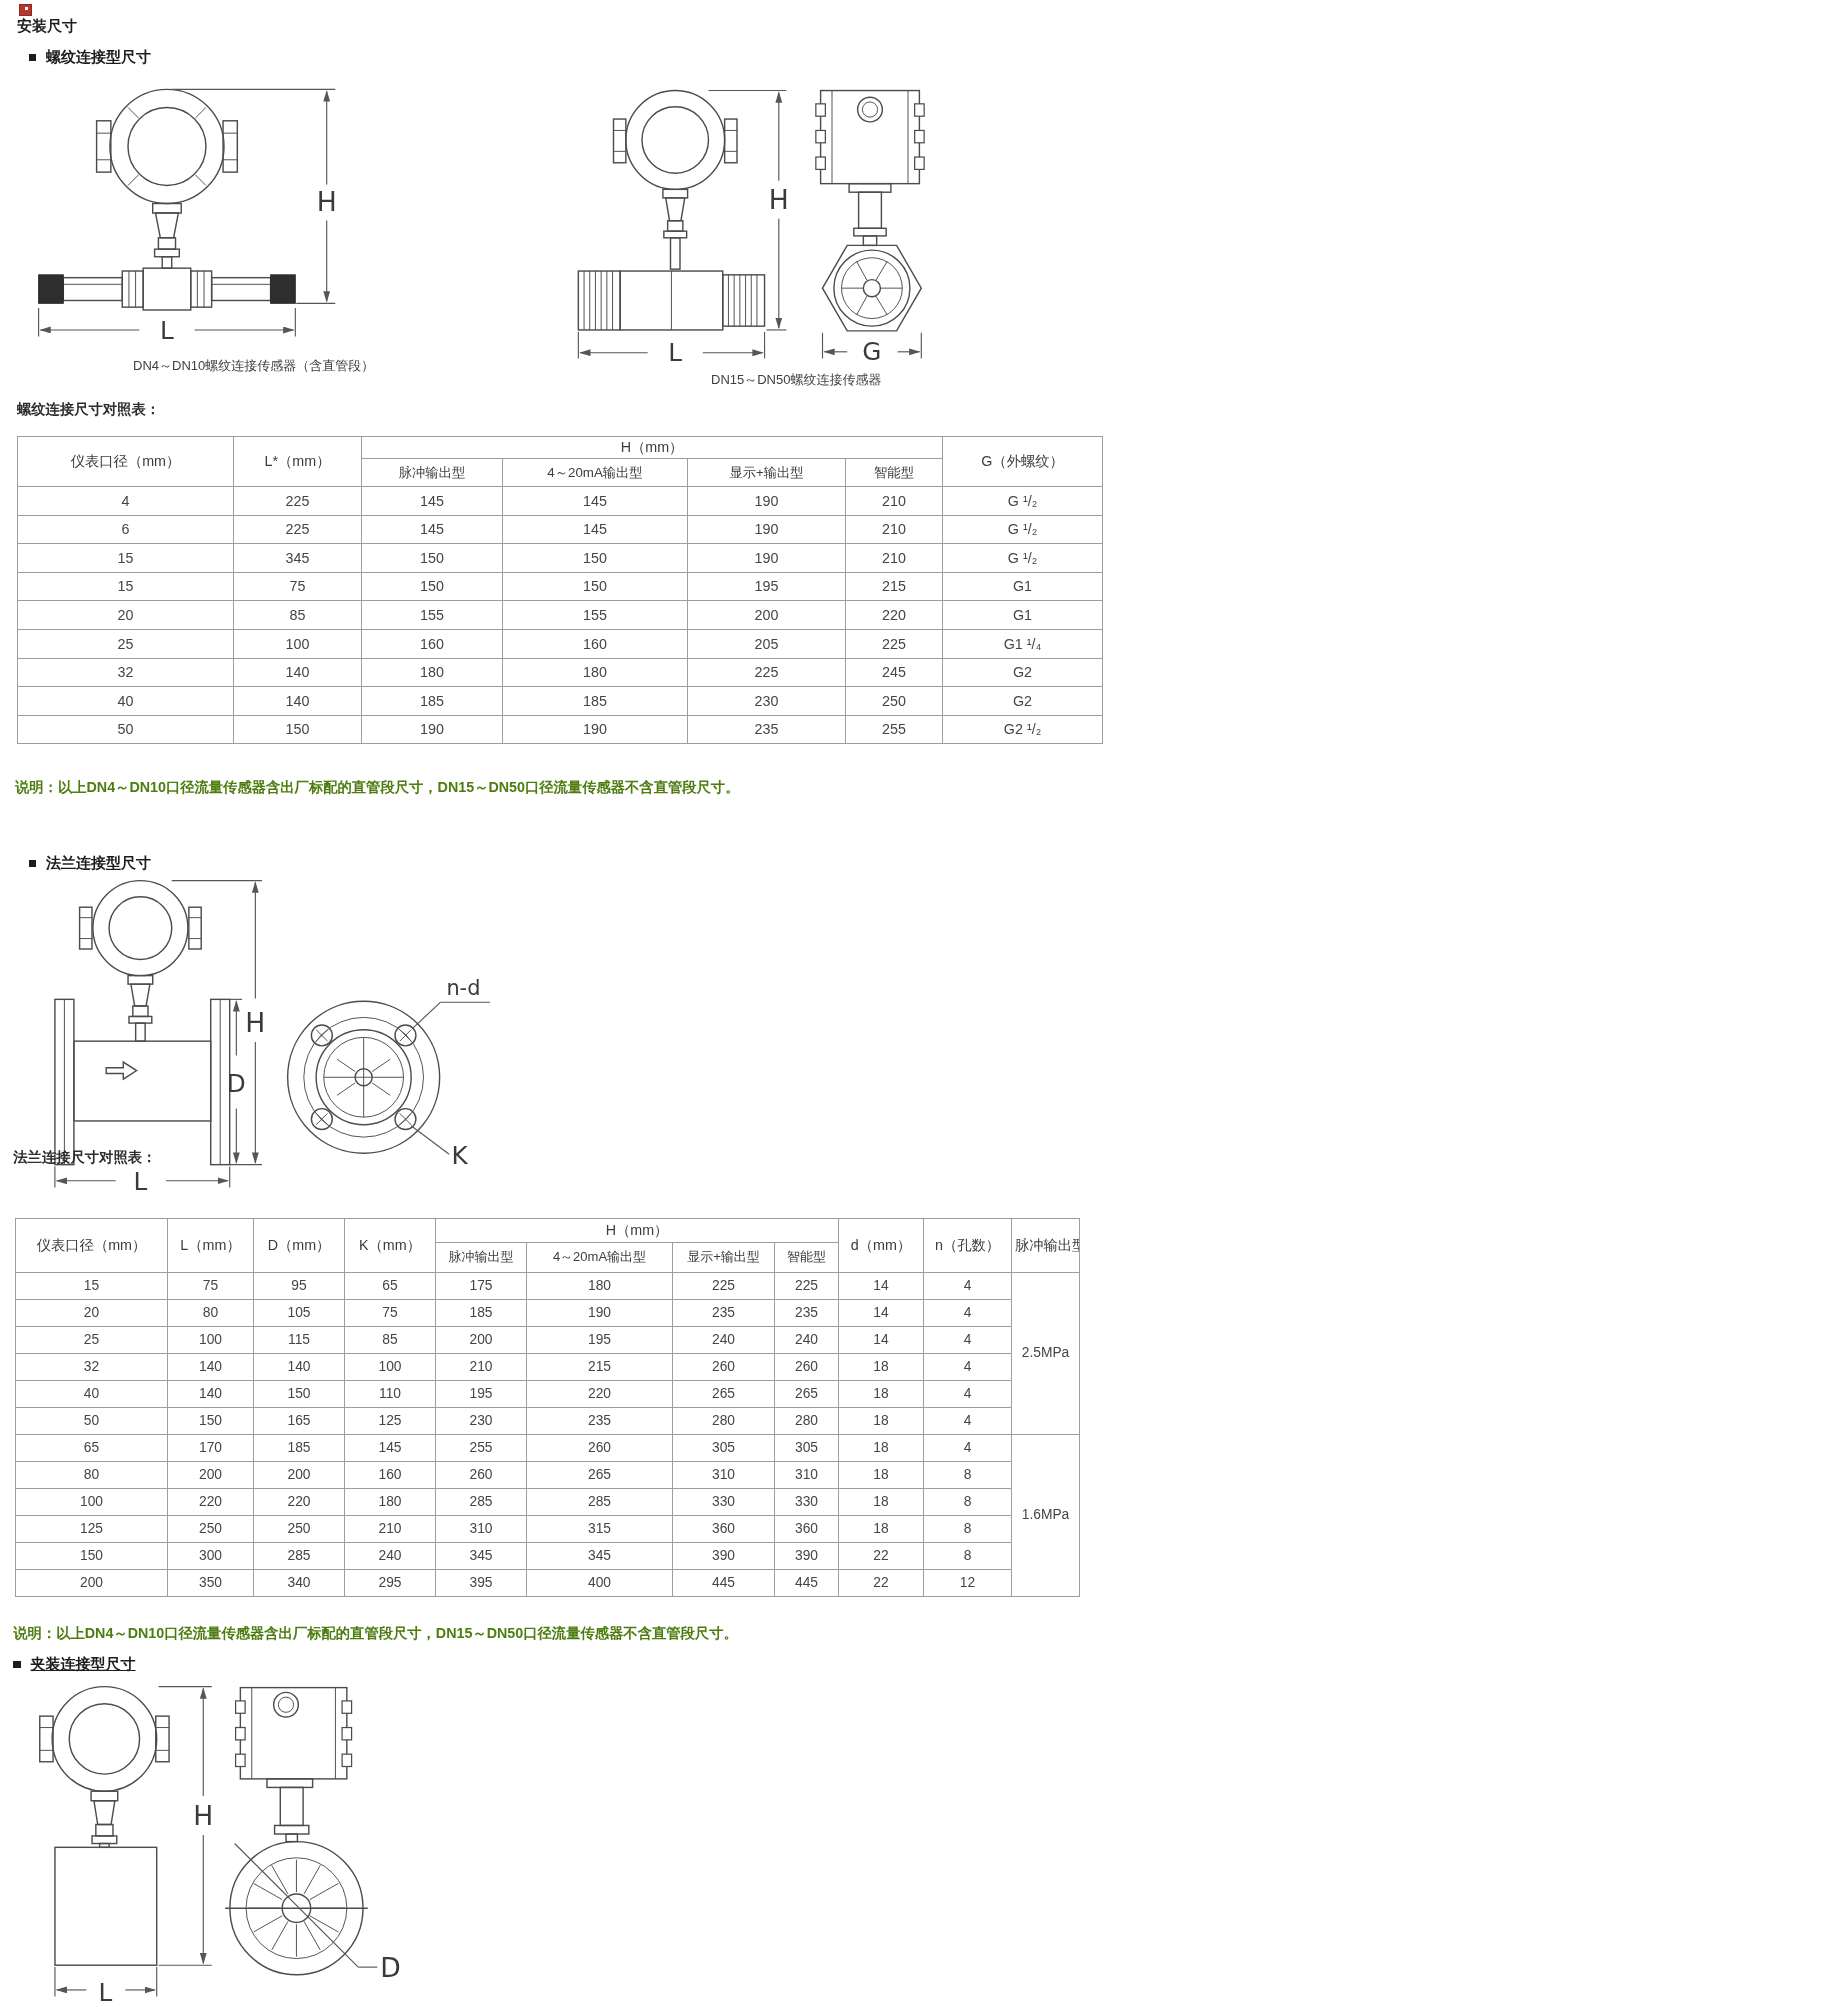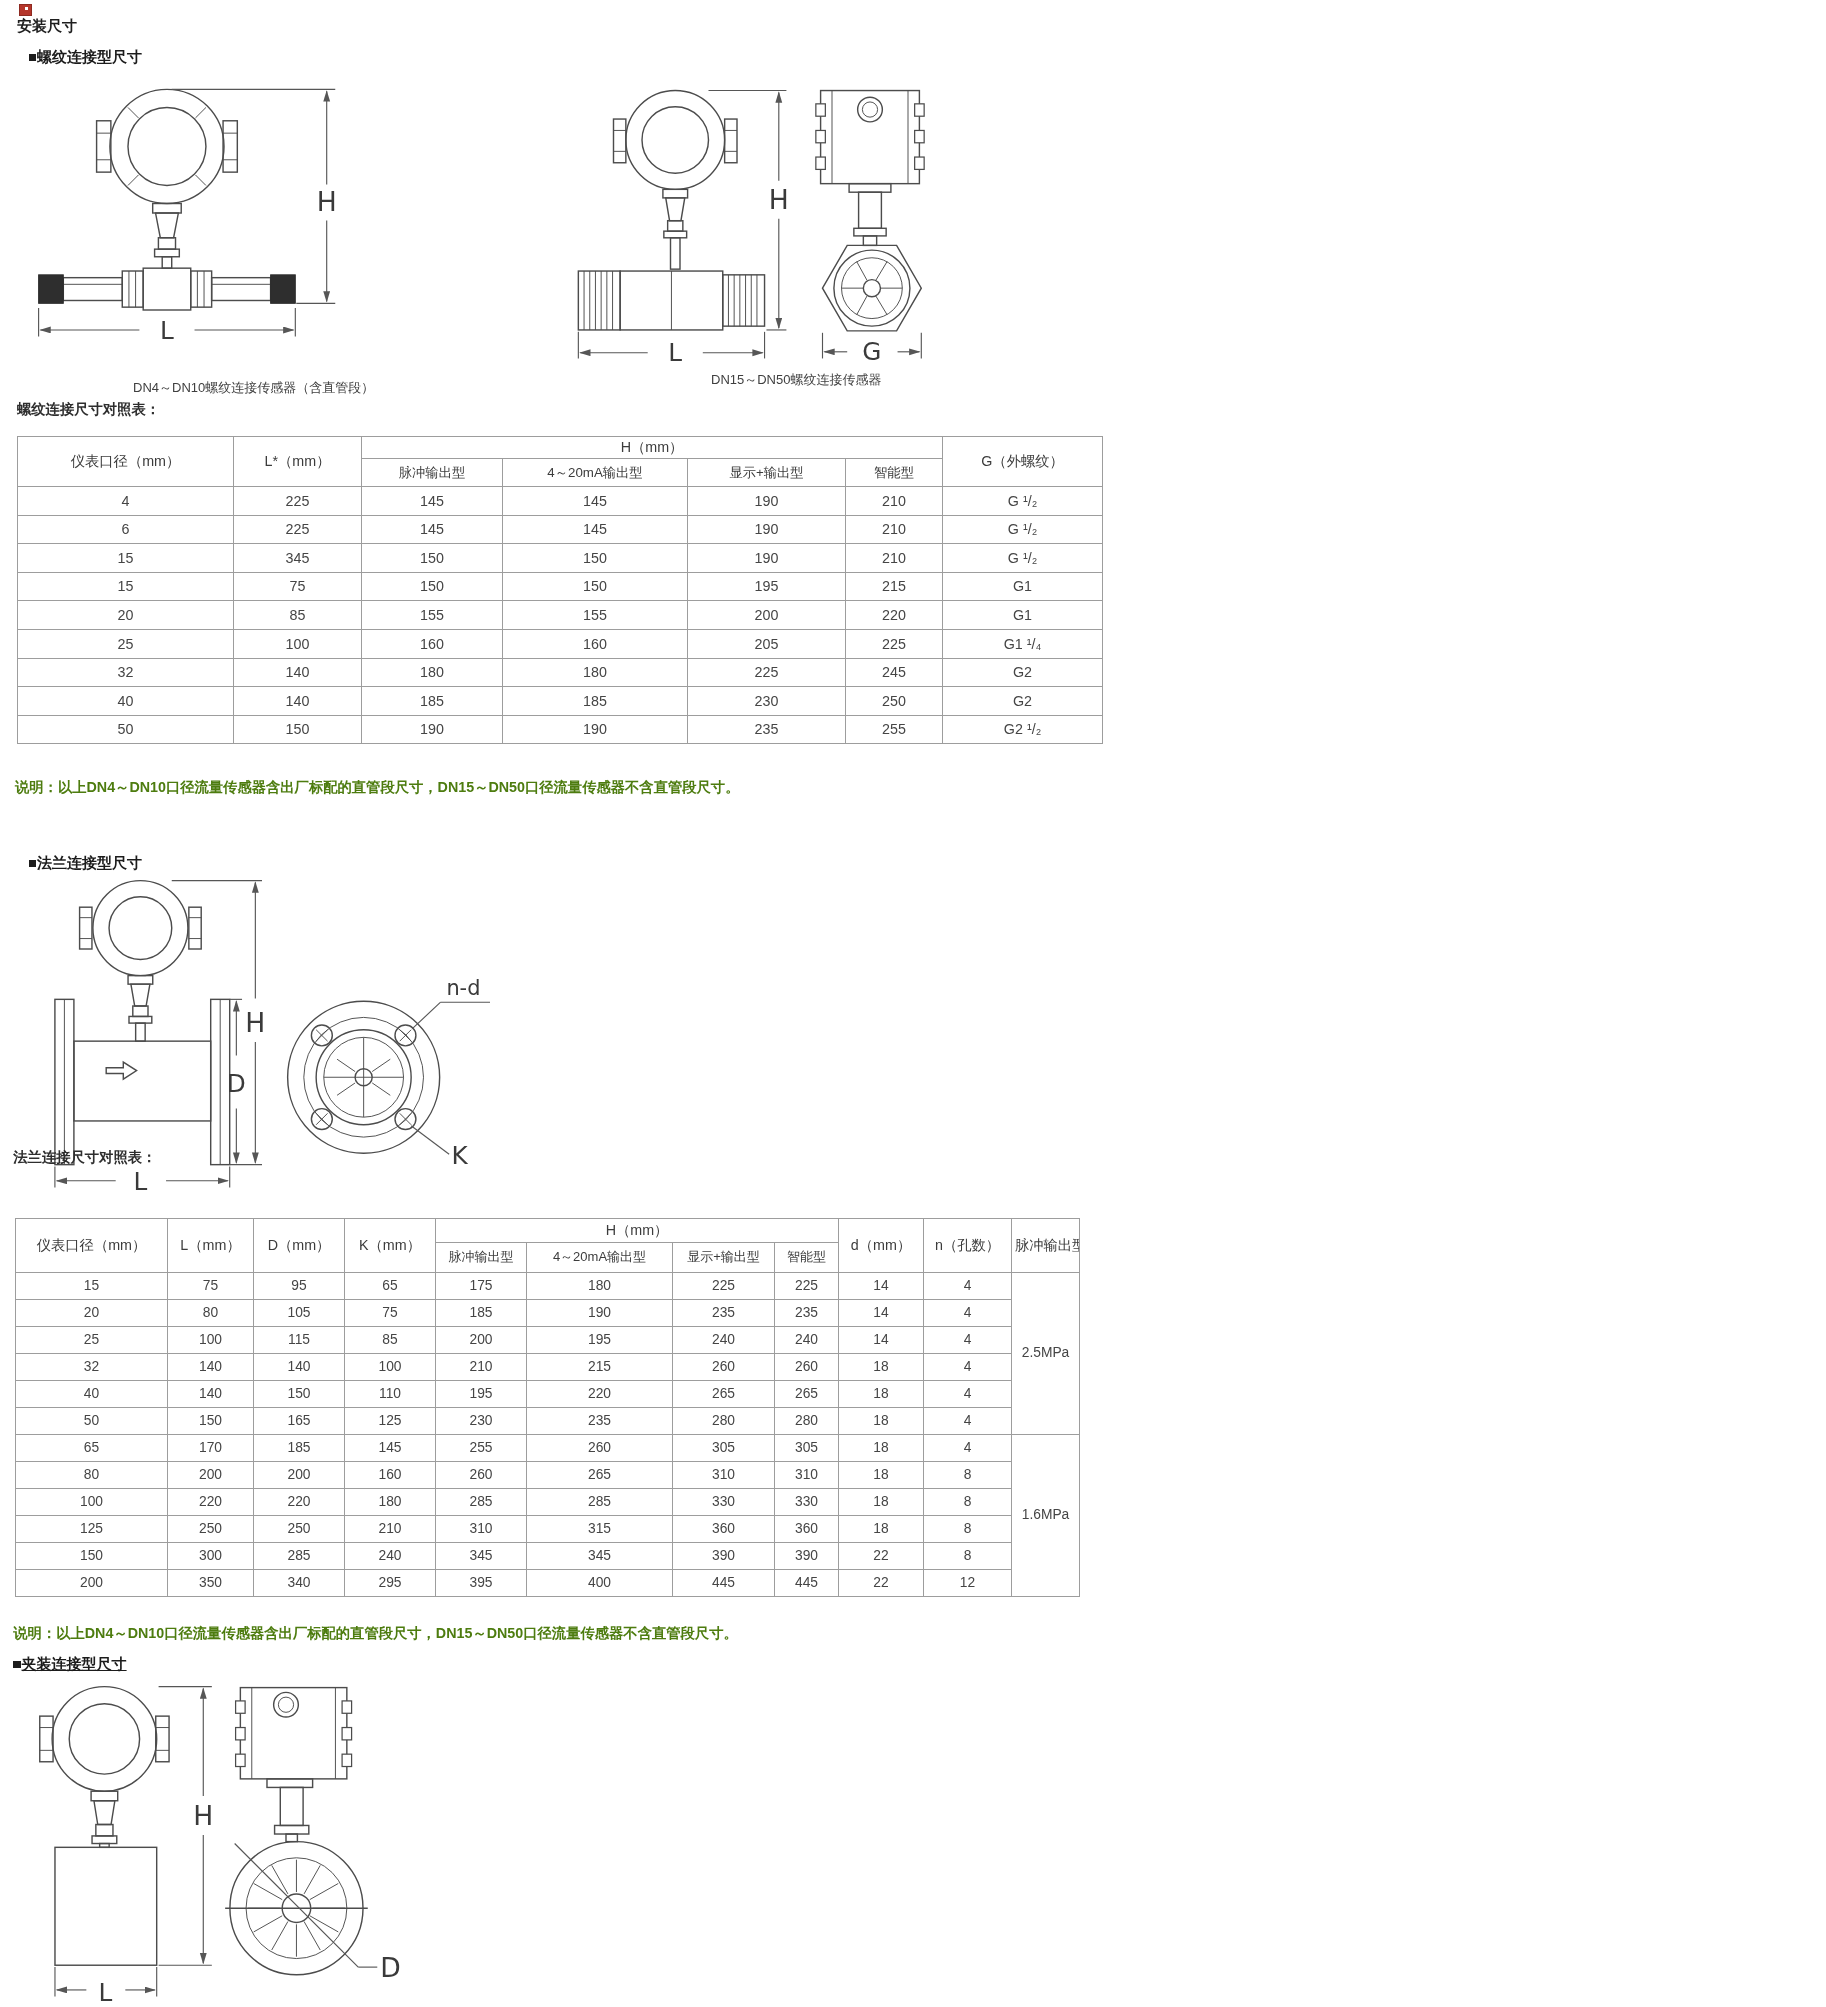--- a/index.html
+++ b/index.html
@@ -2,21 +2,21 @@
 <html style="font-size:15px"><head>
 <meta charset="utf-8">
 <style>
   html,body{margin:0;padding:0;background:#fff;}
   #page{position:relative;width:1826px;height:2008px;background:#ffffff;overflow:hidden;
         font-family:"Liberation Sans","DejaVu Sans",sans-serif;color:#333;}
   .abs{position:absolute;}
   .broken-icon{width:10.5px;height:10.5px;background:#b5362b;border:1px solid #8e2a21;}
   .broken-icon::after{content:"";display:block;width:2.9px;height:2.9px;background:#fff;margin:1.9px 0 0 4.8px;}
   .page-title{font-size:15px;font-weight:bold;color:#1e1e1e;}
-  .sec-head{display:flex;align-items:center;gap:1px;font-size:15px;font-weight:bold;color:#1c1c1c;}
+  .sec-head{display:flex;align-items:center;gap:10px;font-size:15px;font-weight:bold;color:#1c1c1c;}
   .sec-head .bullet{width:7.6px;height:7.6px;background:#1c1c1c;display:inline-block;}
   .caption{font-size:13px;color:#3f3f3f;}
   .tbl-label{font-size:14.3px;color:#2e2e2e;font-weight:600;}
   .note{font-size:14.3px;color:#4d7c0f;font-weight:bold;}
   table.dim{border-collapse:collapse;table-layout:fixed;text-align:center;color:#454545;}
   table.dim th,table.dim td{border:1.9px solid #9d9d9d;padding:0 2.9px;font-weight:normal;
        font-size:14.3px;line-height:1.15;overflow:hidden;white-space:nowrap;}
   table.dim thead th{color:#3c3c3c;}
   table.t1 thead tr.grp th{height:21px;}
   table.t1 thead tr.sub th{height:27px;font-size:13.3px;}
@@ -166,21 +166,21 @@
     <line class="th" x1="313" y1="218" x2="290" y2="218"></line>
       <line class="th" x1="317" y1="226" x2="306" y2="246"></line>
       <line class="th" x1="326" y1="226" x2="338" y2="246"></line>
     <line class="dim" x1="270" y1="265" x2="270" y2="292"></line>
     <line class="dim" x1="374" y1="265" x2="374" y2="292"></line>
     <line class="dim" x1="296" y1="285" x2="272" y2="285" marker-end="url(#arB)"></line>
     <line class="dim" x1="349" y1="285" x2="372" y2="285" marker-end="url(#arB)"></line>
     <text x="322" y="294" font-size="26" text-anchor="middle">G</text>
   </svg>
 
-  <div class="abs caption" style="left:133px;top:379px;">DN4～DN10螺纹连接传感器（含直管段）</div>
+  <div class="abs caption" style="left:133px;top:357px;">DN4～DN10螺纹连接传感器（含直管段）</div>
   <div class="abs caption" style="left:711px;top:371px;">DN15～DN50螺纹连接传感器</div>
 
   <div class="abs tbl-label" style="left:17px;top:400px;">螺纹连接尺寸对照表：</div>
 
   <table class="abs dim t1" style="left:17px;top:436px;width:1084px;">
     <colgroup>
       <col style="width:216px">
         <col style="width:128px">
         <col style="width:141px">
         <col style="width:185px">

